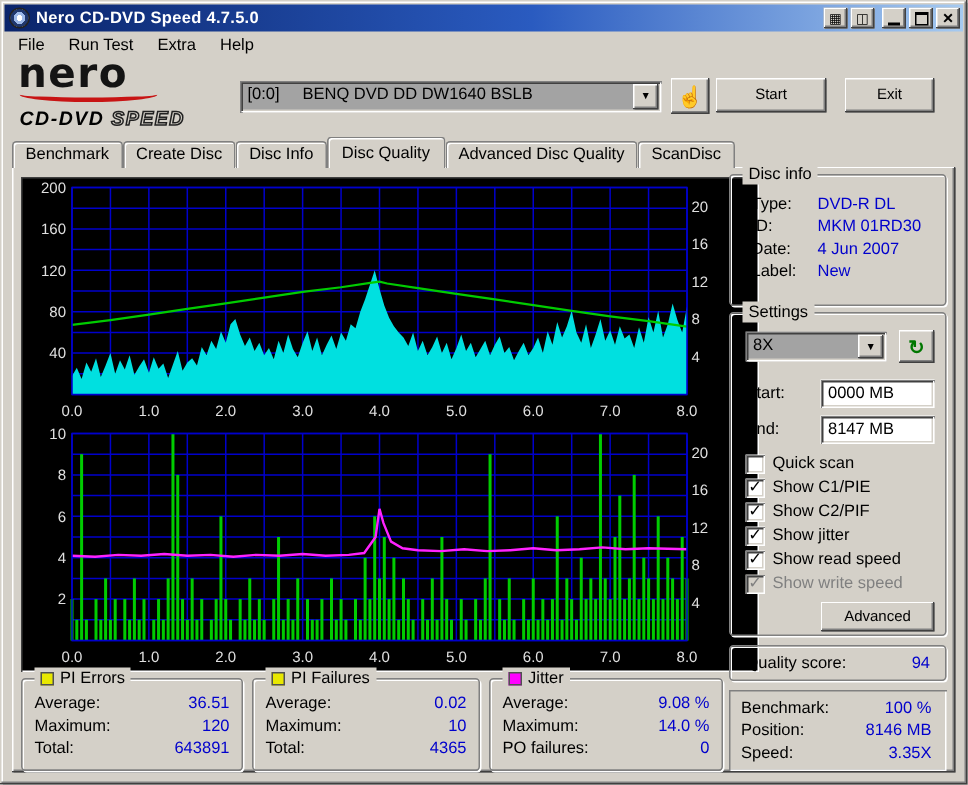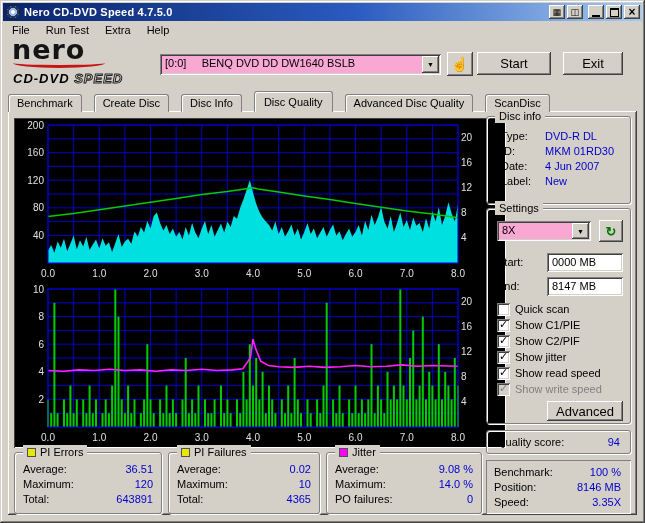--- a/index.html
+++ b/index.html
@@ -22,32 +22,32 @@
   .close-glyph{font-size:12px;font-weight:bold;line-height:10px;}
   
   .menubar{position:absolute;left:3px;top:21px;width:639px;height:18px;display:flex;align-items:center;padding-left:1px;}
   .menu-item{padding:2px 8px;}
   
   .logo{position:absolute;left:12px;top:37px;width:148px;height:48px;}
   .logo-nero{font-family:"DejaVu Sans",sans-serif;font-size:27px;font-weight:bold;line-height:25px;color:#141414;letter-spacing:1px;}
   .logo-swoosh{position:absolute;left:1px;top:21px;width:92px;height:10px;border-bottom:3px solid #c81414;border-radius:0 0 100% 100%;}
   .logo-line2{position:absolute;left:1px;top:34px;font-size:13px;font-weight:bold;font-style:italic;letter-spacing:1px;white-space:nowrap;}
   .logo-speed{color:#d4d0c8;text-align:center;-webkit-text-stroke:1px #222;}
-  .combo{position:absolute;background:#f9a8d4;display:flex;
+  .combo{position:absolute;background:#a3a3a3;display:flex;
     box-shadow:inset 1px 1px 0 #808080, inset -1px -1px 0 #ffffff, inset 2px 2px 0 #404040, inset -2px -2px 0 #d4d0c8;}
   .combo-text{flex:1;padding:3px 0 0 5px;white-space:pre;overflow:hidden;}
   .combo-btn{width:17px;margin:2px;display:flex;align-items:center;justify-content:center;font-size:7px;}
   .drive-combo{left:160px;top:54px;width:281px;height:21px;}
-  .b3d{position:absolute;font-family:inherit;font-size:13px;color:#000;cursor:default;display:flex;align-items:center;justify-content:center;
+  .b3d{position:absolute;font-family:inherit;font-size:10px;color:#000;cursor:default;display:flex;align-items:center;justify-content:center;
     background:#d4d0c8;box-shadow:inset -1px -1px 0 #404040, inset 1px 1px 0 #ffffff, inset -2px -2px 0 #808080, inset 2px 2px 0 #d4d0c8;border:0;}
   .hand-btn{left:447px;top:52px;width:26px;height:24px;font-size:14px;color:#a87800;}
   .start-btn{left:477px;top:52px;width:74px;height:23px;}
   .exit-btn{left:563px;top:52px;width:60px;height:23px;}
   
-  .tabstrip{position:absolute;left:8px;top:91px;height:21px;display:flex;align-items:flex-end;z-index:4;gap:12px;}
+  .tabstrip{position:absolute;left:8px;top:91px;height:21px;display:flex;align-items:flex-end;z-index:4;}
   .tab{height:18px;line-height:17px;padding:0 8px;background:#d4d0c8;border:1px solid #808080;border-bottom:none;
     border-top-left-radius:3px;border-top-right-radius:3px;box-shadow:inset 1px 1px 0 #fff;}
   .tab.active{height:21px;line-height:20px;padding:0 9px;position:relative;z-index:6;}
   .tabpage{position:absolute;left:8px;top:111px;width:629px;height:404px;background:#d4d0c8;z-index:3;
     box-shadow:inset -1px -1px 0 #404040, inset 1px 1px 0 #ffffff, inset -2px -2px 0 #808080, inset 2px 2px 0 #d4d0c8;}
   
   .chartbox{position:absolute;left:6px;top:7px;width:492px;height:330px;background:#000;
     box-shadow:inset 1px 1px 0 #404040, inset -1px -1px 0 #ffffff;}
   svg.chart{position:absolute;left:1px;width:460px;height:162px;display:block;}
   #chart-top{top:1px;} #chart-bottom{top:165px;}

